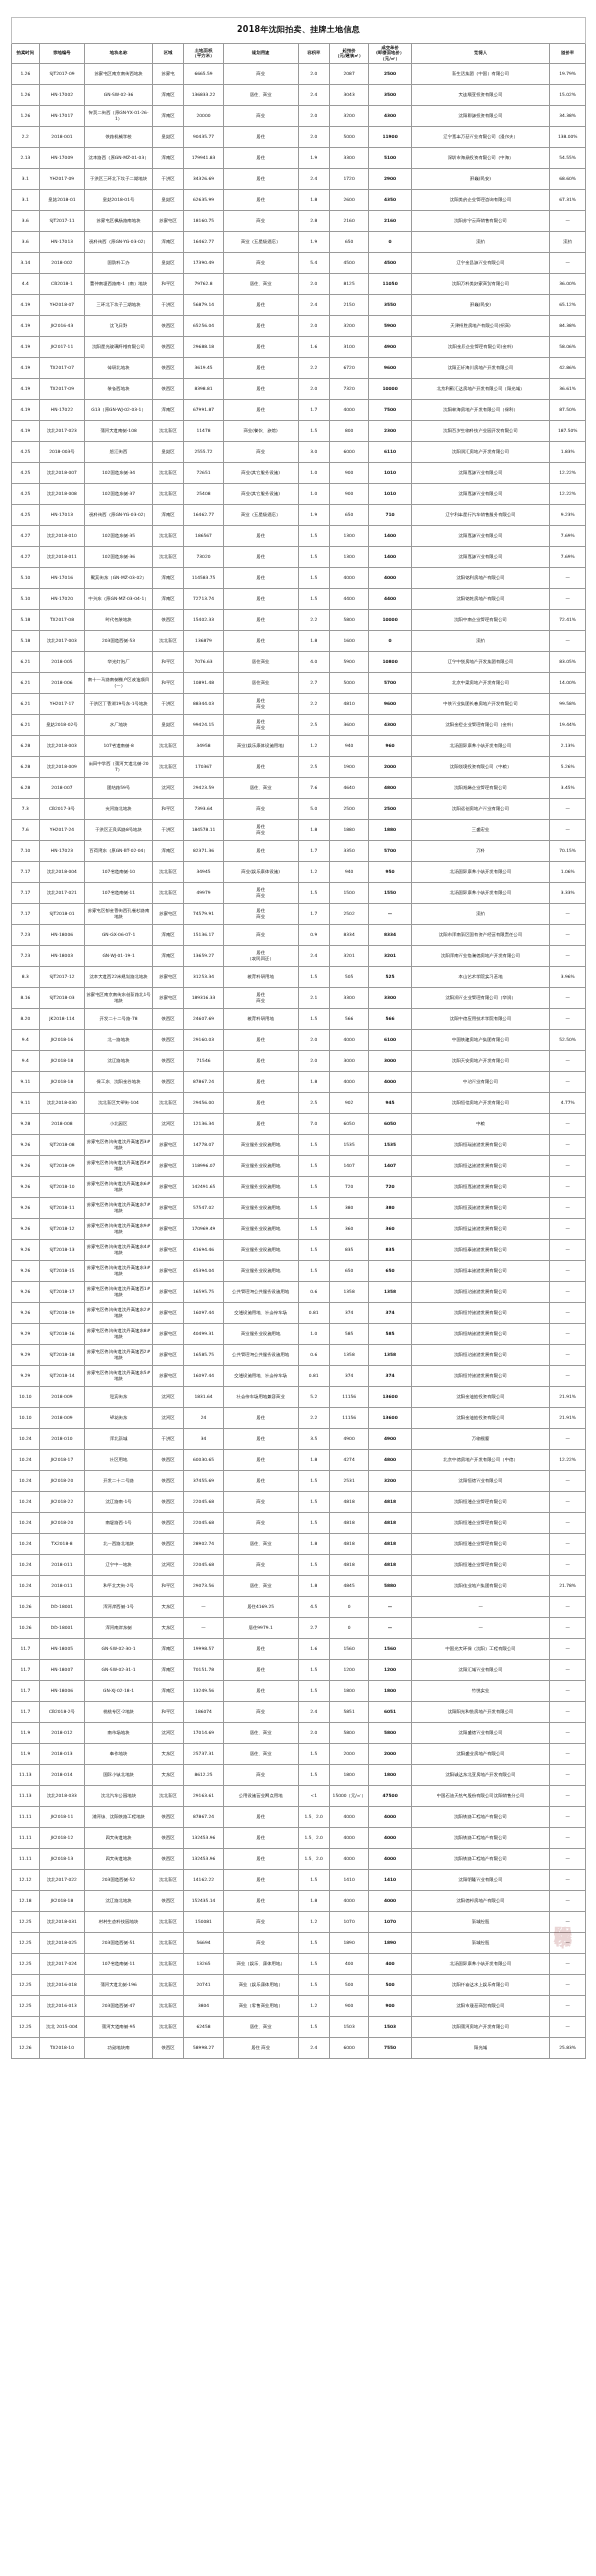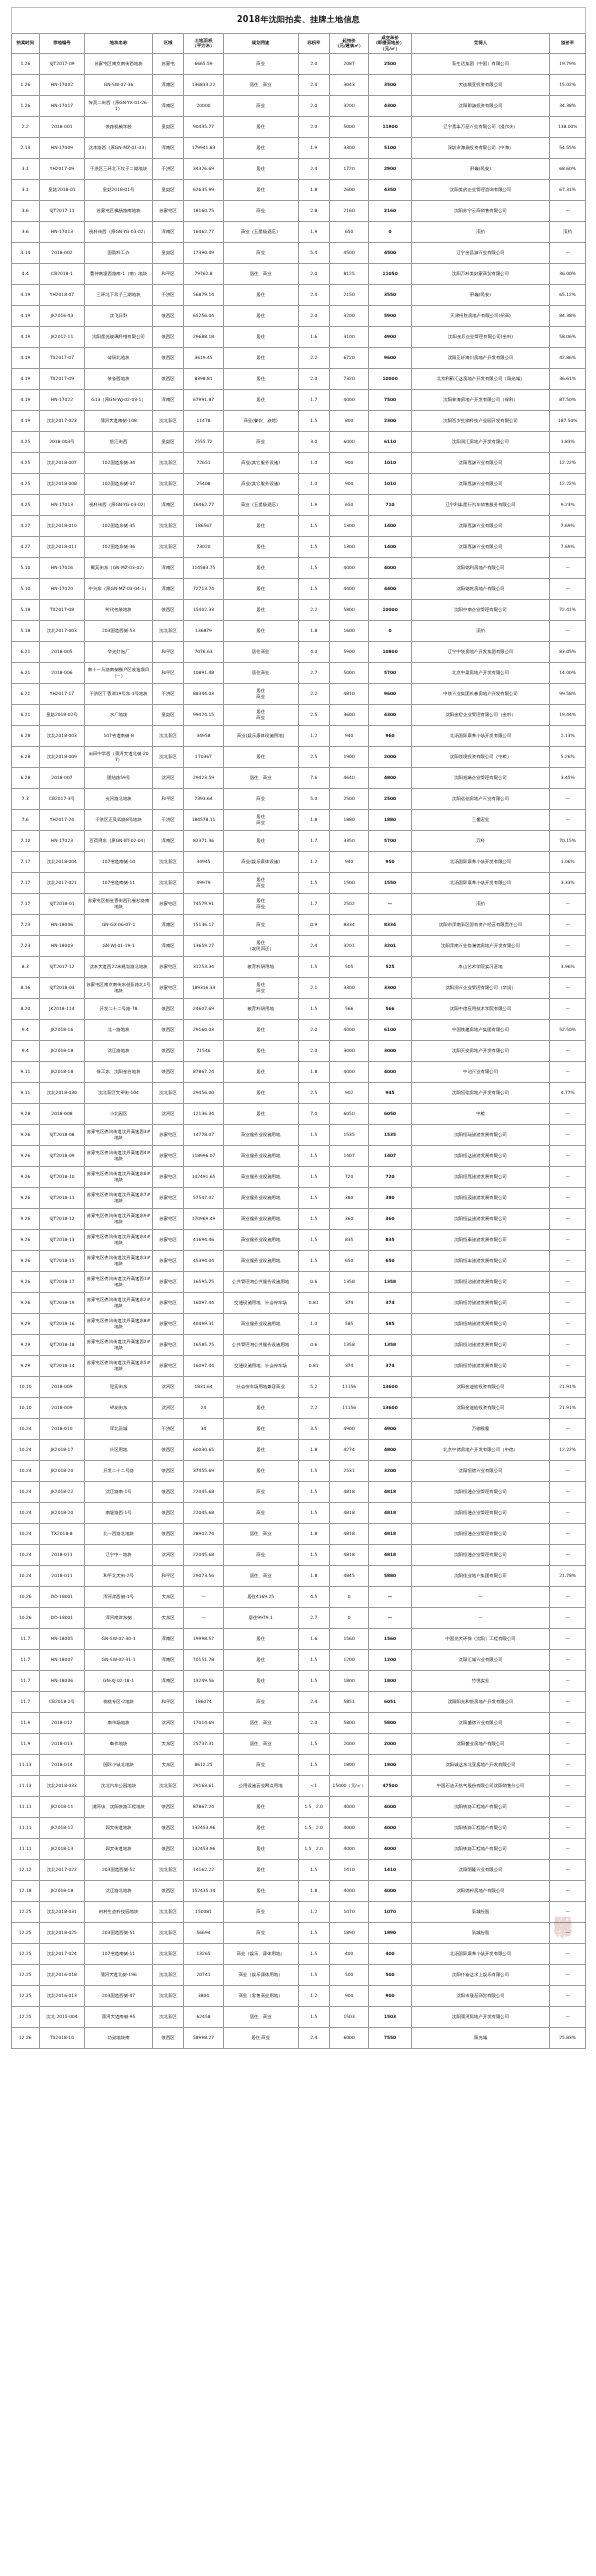--- a/index.html
+++ b/index.html
@@ -9,21 +9,21 @@
     font-family: "DejaVu Sans", "Liberation Sans", sans-serif;
   }
   #page {
     width: 597px;
     position: relative;
     background: #ffffff;
     padding: 0;
   }
   .sheet {
     width: 575px;
-    margin: 2px auto;
+    margin: 12px auto;
     padding-top: 4.8px;
   }
   table.land {
     width: 575px;
     border-collapse: collapse;
     table-layout: fixed;
     background: #ffffff;
   }
   table.land td, table.land th {
     border: 0.6px solid #9a9a9a;

